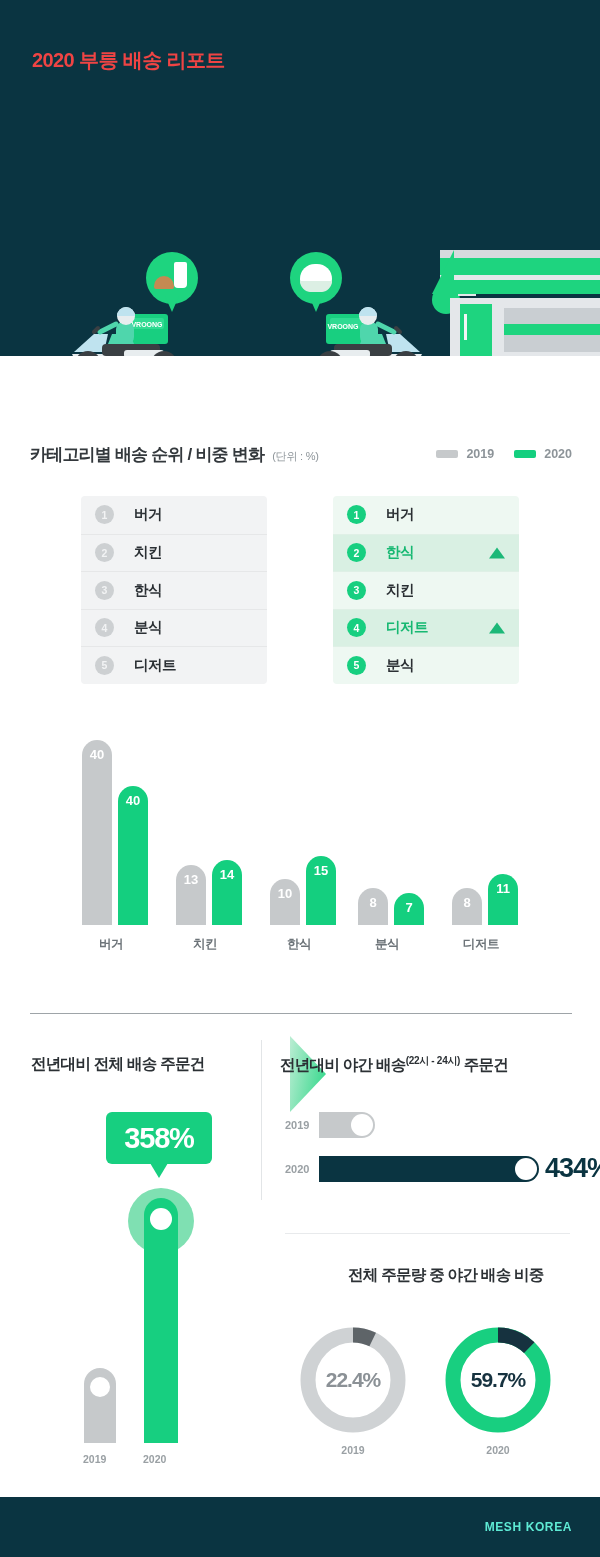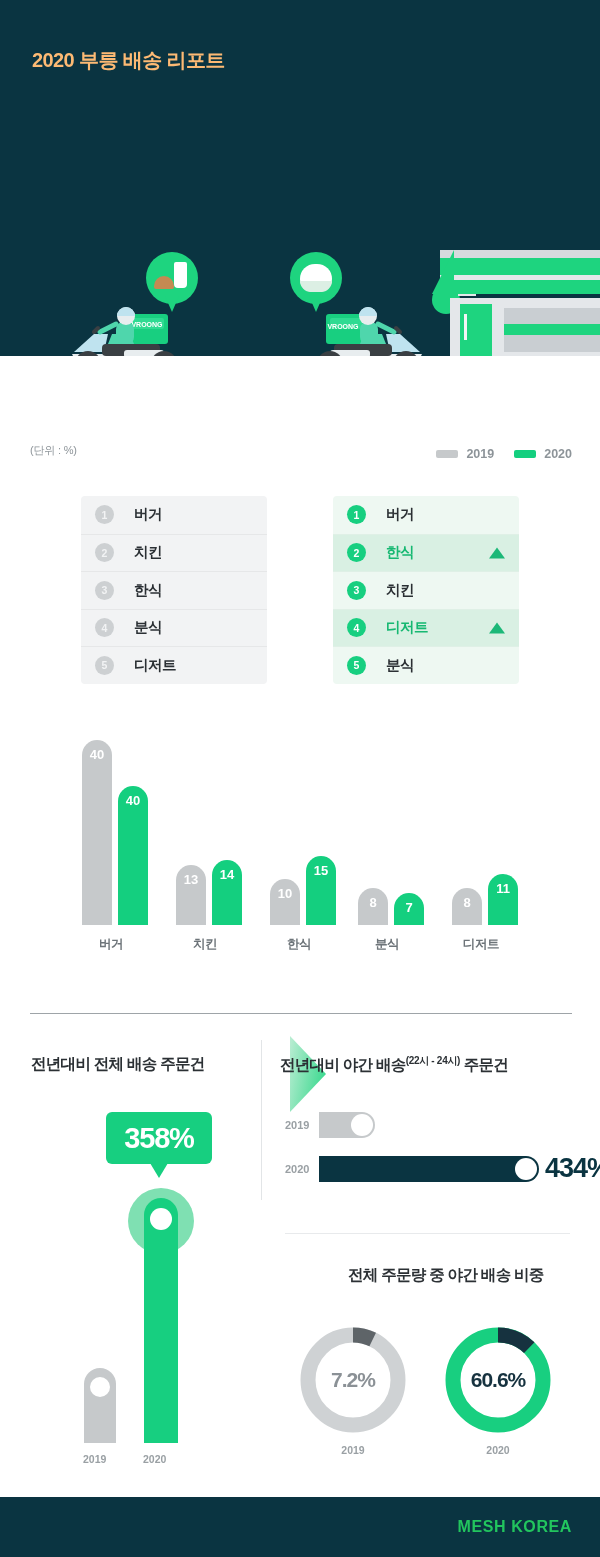--- a/index.html
+++ b/index.html
@@ -13,21 +13,21 @@
 
   
   .hero {
     position: relative;
     width: 600px; height: 378px;
     background: #0a3441;
     overflow: hidden;
   }
   .kicker {
     position: absolute; left: 32px; top: 47px;
-    font-size: 20px; font-weight: 700; color: #fdba74;
+    font-size: 20px; font-weight: 700; color: #ef4444;
     letter-spacing: -0.6px;
   }
   .headline {
     position: absolute; left: 32px; top: 88px;
     font-size: 40px; font-weight: 800; color: #ffffff;
     line-height: 1.28; letter-spacing: -1.6px; white-space: nowrap;
   }
   .headline .hl-green { color: #17cf80; }
 
   
@@ -228,21 +228,21 @@
     font-size: 10.5px; font-weight: 700; color: #9aa0a4;
   }
 
   
   .footer {
     position: absolute; left: 0; top: 1497px; width: 600px; height: 60px;
     background: #0a3441;
   }
   .footer-logo {
     position: absolute; right: 28px; top: 50%; transform: translateY(-50%);
-    font-size: 16px; font-weight: 800; color: #22c55e; letter-spacing: 0.6px;
+    font-size: 12px; font-weight: 800; color: #5eead4; letter-spacing: 0.6px;
   }
 </style>
 </head>
 <body>
 
 <div class="hero">
 
   <div class="illo">
 
     <div class="store">
@@ -316,20 +316,21 @@
       <div style="position:absolute;left:36px;top:9px;width:34px;text-align:center;font-size:7px;font-weight:700;color:#fff;">VROONG</div>
     </div>
 
     <div class="ground"></div>
   </div>
 
   <div class="kicker">2020 부릉 배송 리포트</div>
 </div>
 
 <div class="rank-head">
+  <div class="sec-title">카테고리별 배송 순위 / 비중 변화</div>
   <div class="unit">(단위 : %)</div>
 </div>
 
 <div class="legend">
   <div class="lg">
     <span class="lg-sw" style="background:#c6c9cb"></span>
     <span class="lg-txt">2019</span>
   </div>
   <div class="lg">
     <span class="lg-sw" style="background:#14cf7f"></span>
@@ -473,31 +474,31 @@
 </div>
 
 <div class="b-title" id="title-share">전체 주문량 중 야간 배송 비중</div>
 
 <div class="donut-wrap" id="donut-2019">
   <div class="donut">
     <svg width="116" height="116" viewBox="0 0 116 116">
       <circle cx="58" cy="58" r="45" fill="none" stroke="#cfd2d4" stroke-width="15"></circle>
       <circle cx="58" cy="58" r="45" fill="none" stroke="#5e6468" stroke-width="15" stroke-dasharray="20.4 262.3" transform="rotate(-90 58 58)"></circle>
     </svg>
-    <div class="donut-txt">7.2%</div>
+    <div class="donut-txt">22.4%</div>
   </div>
   <div class="donut-year">2019</div>
 </div>
 
 <div class="donut-wrap" id="donut-2020">
   <div class="donut">
     <svg width="116" height="116" viewBox="0 0 116 116">
       <circle cx="58" cy="58" r="45" fill="none" stroke="#18cf80" stroke-width="15"></circle>
       <circle cx="58" cy="58" r="45" fill="none" stroke="#16323f" stroke-width="15" stroke-dasharray="34.5 248.2" transform="rotate(-90 58 58)"></circle>
     </svg>
-    <div class="donut-txt">60.6%</div>
+    <div class="donut-txt">59.7%</div>
   </div>
   <div class="donut-year">2020</div>
 </div>
 
 <div class="footer">
   <div class="footer-logo">MESH KOREA</div>
 </div>
 
 </body></html>

